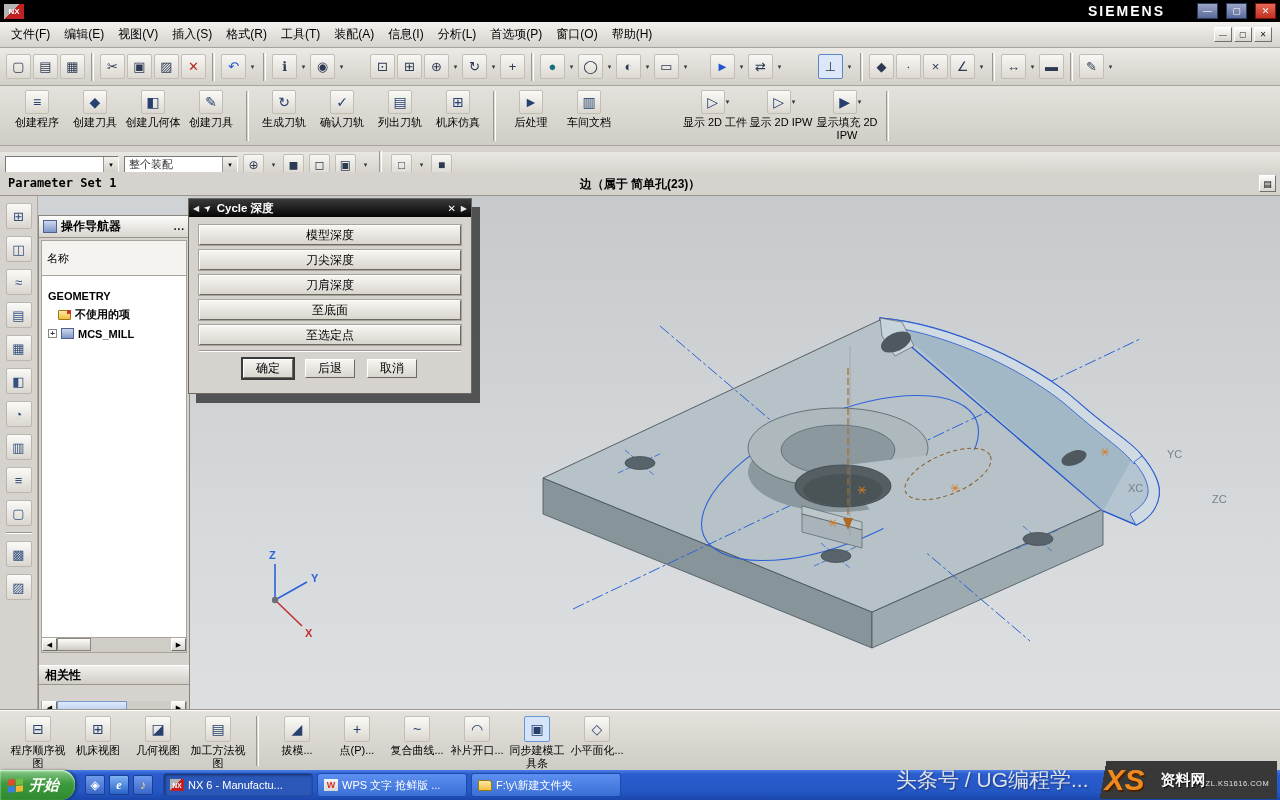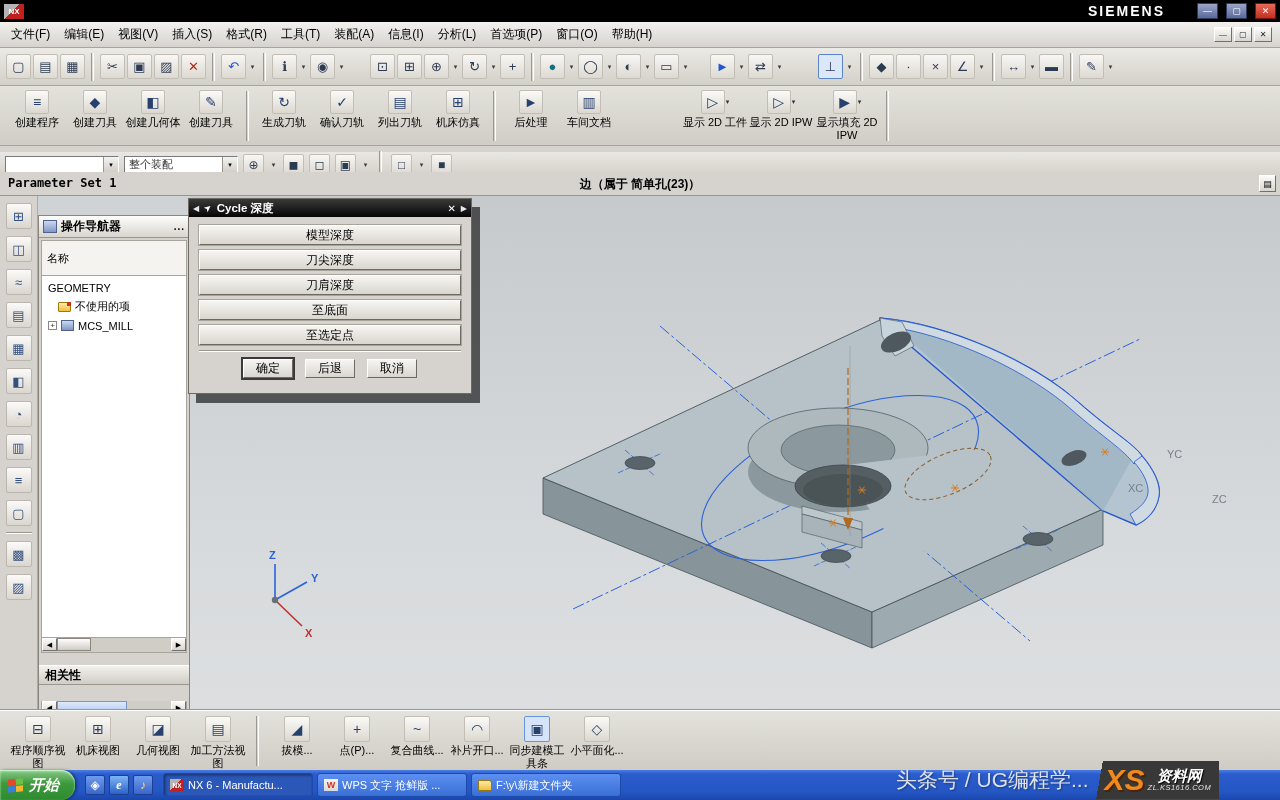--- a/index.html
+++ b/index.html
@@ -59,21 +59,21 @@
   .lstrip { position:absolute; left:0; top:0; width:38px; height:514px; background:#d6d3ce; border-right:1px solid #aeaaa2; }
   .lsicon { width:26px; height:26px; margin:7px auto 6px; display:flex; align-items:center; justify-content:center; font-size:13px; color:#33507e; background:linear-gradient(#fbfaf8,#dad6cf); border:1px solid #bbb7ae; border-radius:2px; }
   .lssep { width:26px; margin:4px auto; border-top:1px solid #9a968e; border-bottom:1px solid #fff; }
 
   
   .navigator { position:absolute; left:38px; top:19px; width:152px; height:495px; background:#d6d3ce; border:1px solid #8a867e; }
   .nav-header { height:22px; display:flex; align-items:center; gap:4px; padding:0 4px; background:linear-gradient(#fdfdfb,#d8d5ce); border-bottom:1px solid #9a968e; font-weight:bold; font-size:12px; }
   .nav-hicon { width:14px; height:13px; background:linear-gradient(#cdd8ee,#7f97c8); border:1px solid #51618c; }
   .nav-more { margin-left:auto; font-size:10px; letter-spacing:1px; }
   .nav-colhead { height:36px; margin:2px 2px 0; background:#f4f3ef; border:1px solid #a8a49c; display:flex; align-items:center; padding:0 5px; font-size:11px; }
-  .nav-tree { margin:0 2px; height:362px; background:#fff; border:1px solid #a8a49c; border-top:none; font-size:11px; padding-top:2px; }
+  .nav-tree { margin:0 2px; height:362px; background:#fff; border:1px solid #a8a49c; border-top:none; font-size:11px; padding-top:10px;font-weight:bold; }
   .trow { height:19px; display:flex; align-items:center; gap:4px; padding-left:6px; white-space:nowrap; }
   .trow.indent { padding-left:16px; }
   .expander { width:9px; height:9px; border:1px solid #888; background:#fff; font-size:8px; line-height:7px; text-align:center; color:#333; }
   .folder { width:13px; height:10px; background:linear-gradient(#ffe9a8,#f0c040); border:1px solid #9a7a10; border-radius:1px 3px 1px 1px; position:relative; }
   .folder::after { content:""; position:absolute; right:-1px; top:-1px; width:4px; height:4px; background:#d03020; }
   .mcsicon { width:13px; height:11px; background:linear-gradient(#cdd8ee,#7f97c8); border:1px solid #51618c; }
   .hscroll { height:15px; margin:0 2px; display:flex; background:#d0cdc6; border:1px solid #a8a49c; border-top:none; }
   .sbtn { width:15px; height:13px; background:linear-gradient(#fbfbf9,#d8d5ce); border:1px solid; border-color:#fff #707070 #707070 #fff; font-size:7px; display:flex; align-items:center; justify-content:center; }
   .sthumb { width:34px; height:13px; background:linear-gradient(#fdfdfb,#cfccc5); border:1px solid #8a867e; }
   .sthumb.blue { width:70px; background:linear-gradient(#dde9fb,#b2c9ee); border-color:#7a96c8; }
@@ -118,23 +118,23 @@
   .qicon.fold { color:#ffd86a; }
   .taskbtn { width:150px; height:24px; margin-right:4px; background:linear-gradient(#5c8ff0,#3a6fd6); border:1px solid #1e49a8; border-radius:3px; color:#fff; font-size:11px; display:flex; align-items:center; gap:4px; padding:0 6px; white-space:nowrap; overflow:hidden; }
   .taskbtn.active { background:#2b57b8; box-shadow:inset 1px 1px 3px rgba(0,0,0,.5); }
   .tbadge { width:14px; height:12px; flex:none; background:linear-gradient(135deg,#b4b4b4 45%,#c02020 45%); color:#fff; font-size:6.5px; font-weight:bold; display:flex; align-items:center; justify-content:center; }
   .tbadge.w { background:linear-gradient(#f4f4f4,#d8d8d8); color:#d03020; font-size:9px; }
   .tfold { width:14px; height:11px; flex:none; background:linear-gradient(#ffe9a8,#f0c040); border:1px solid #9a7a10; border-radius:1px 3px 1px 1px; }
 
   
   .wm { left:896px; top:760px; width:384px; height:40px; z-index:60; display:flex; align-items:center; gap:6px; pointer-events:none; }
   .wm-text { font-size:21px; color:rgba(238,238,238,.92); text-shadow:1px 1px 2px rgba(0,0,0,.35); white-space:nowrap; }
-  .wm-logo { display:flex; align-items:center; gap:3px; background:linear-gradient(100deg,rgba(0,0,0,0) 6%,#383838 6%); padding:2px 8px 2px 10px; height:38px; }
+  .wm-logo { display:flex; align-items:center; gap:16px; background:linear-gradient(100deg,rgba(0,0,0,0) 6%,#383838 6%); padding:2px 8px 2px 10px; height:38px; }
   .wm-xs { font-size:30px; font-weight:bold; font-style:italic; color:#f08a1e; text-shadow:1.5px 1.5px 0 #4a2400; line-height:1; }
-  .wm-col { display:flex; flex-direction:column; align-items:center; line-height:1.1;font-style:italic; }
+  .wm-col { display:flex; flex-direction:row; align-items:flex-end; line-height:1.1; }
   .wm-name { font-size:15px; font-weight:bold; color:#fff; text-shadow:1px 1px 1px #000; }
   .wm-url { font-size:7.5px; color:#e0e0e0; letter-spacing:.5px; }
 </style>
 </head>
 <body>
 
 <div class="screen">
 
   <div class="titlebar abs">
     <span class="nxbadge">NX</span>

